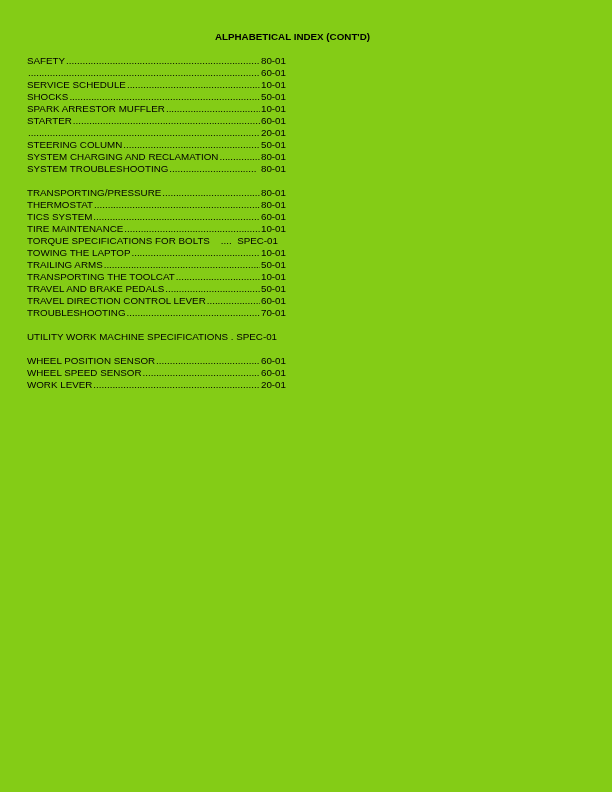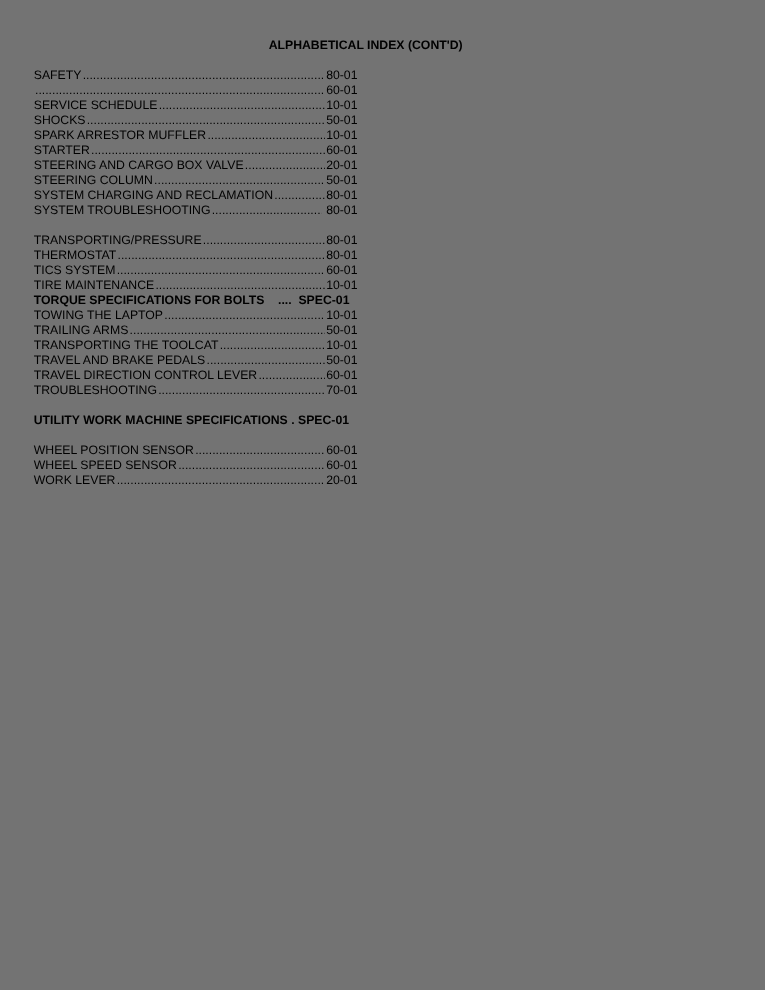--- a/index.html
+++ b/index.html
@@ -10,21 +10,21 @@
     width: 612px;
     height: 792px;
     background: #ffffff;
     color: #000000;
     font-family: "Liberation Sans", sans-serif;
   }
   .sheet {
     position: relative;
     width: 612px;
     height: 792px;
-    background: #737373;
+    background: #84cc16;
     overflow: hidden;
   }
   .content {
     position: absolute;
     left: 27px;
     top: 31px;
     width: 531px;
   }
   .title {
     font-size: 9.8px;
@@ -46,21 +46,20 @@
     display: flex;
     align-items: baseline;
     width: 259px;
     height: 12px;
     line-height: 12px;
     font-size: 9.8px;
     white-space: nowrap;
   }
   .row.literal {
     width: auto;
-    font-weight: bold;
   }
   .label {
     flex: 0 0 auto;
   }
   .dots {
     flex: 1 1 auto;
     overflow: hidden;
     margin: 0 1px;
   }
   .dots::before {
@@ -108,21 +107,20 @@
             <span class="label">SPARK ARRESTOR MUFFLER</span>
             <span class="dots"></span>
             <span class="page">10-01</span>
           </div>
           <div class="row">
             <span class="label">STARTER</span>
             <span class="dots"></span>
             <span class="page">60-01</span>
           </div>
           <div class="row">
-            <span class="label">STEERING AND CARGO BOX VALVE</span>
             <span class="dots"></span>
             <span class="page">20-01</span>
           </div>
           <div class="row">
             <span class="label">STEERING COLUMN</span>
             <span class="dots"></span>
             <span class="page">50-01</span>
           </div>
           <div class="row">
             <span class="label">SYSTEM CHARGING AND RECLAMATION</span>

